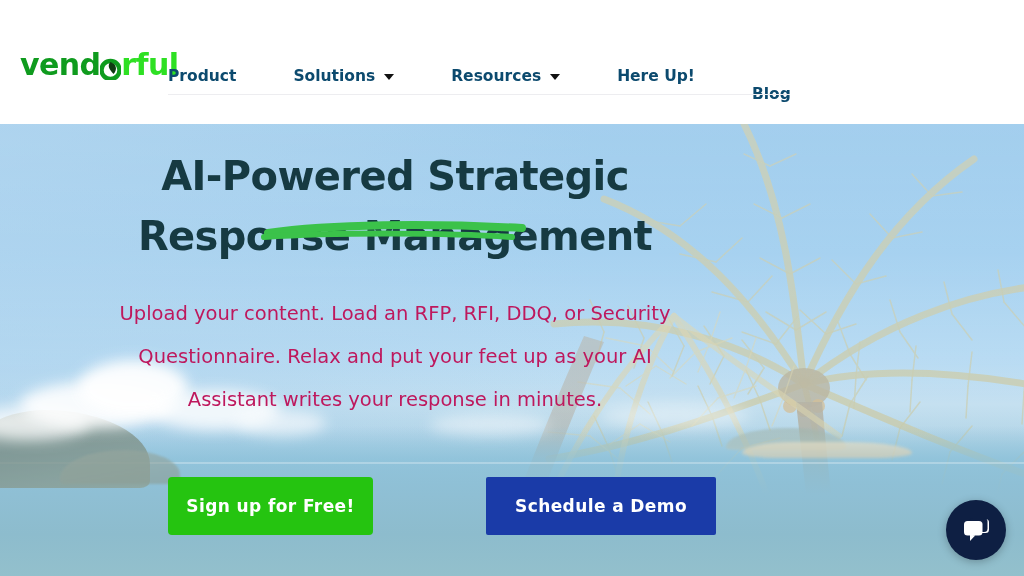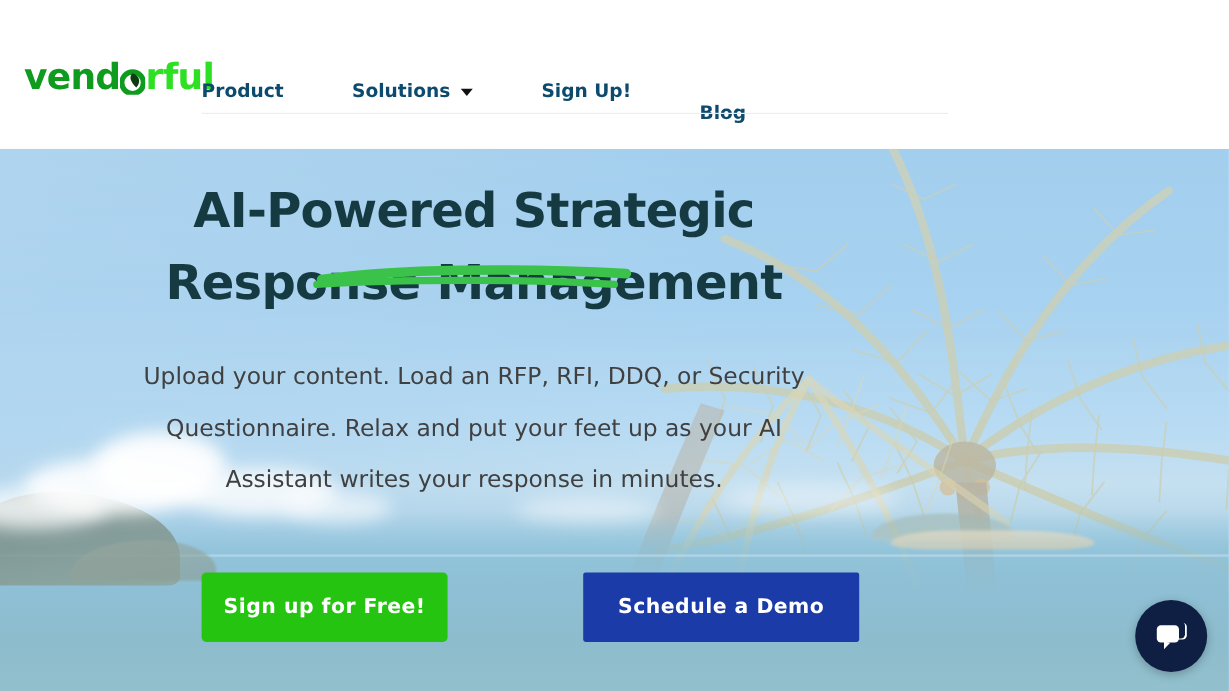--- a/index.html
+++ b/index.html
@@ -177,21 +177,21 @@
   }
   .hl-line { position: relative; display: block; }
   .underline-svg {
     position: absolute; left: 50%; transform: translateX(-50%);
     top: 74px; width: 270px; height: 22px; pointer-events: none;
   }
   .subtitle {
     position: absolute; left: 95px; top: 168px; width: 600px;
     font-family: "DejaVu Sans", sans-serif;
     font-size: 19.5px; font-weight: 400; line-height: 43px;
-    color: #404040;
+    color: #be185d;
   }
   .cta-row {
     position: absolute; left: 0; top: 353px; width: 790px;
     display: flex; align-items: flex-start; padding-left: 168px; gap: 113px;
   }
   .btn {
     border: none; cursor: pointer; color: #ffffff;
     font-family: "DejaVu Sans", sans-serif;
     font-size: 17px; font-weight: 700; letter-spacing: 0.4px;
     height: 58px; border-radius: 4px; white-space: nowrap;
@@ -226,21 +226,25 @@
 
     <div class="nav">
       <div class="nav-item">
         <span>Product</span>
       </div>
       <div class="nav-item">
         <span>Solutions</span>
         <span class="caret"></span>
       </div>
       <div class="nav-item">
-        <span>Sign Up!</span>
+        <span>Resources</span>
+        <span class="caret"></span>
+      </div>
+      <div class="nav-item">
+        <span>Here Up!</span>
       </div>
       <div class="nav-item">
         <span>Blog</span>
       </div>
     </div>
 
     <div class="nav-divider"></div>
 
   </div>
 

